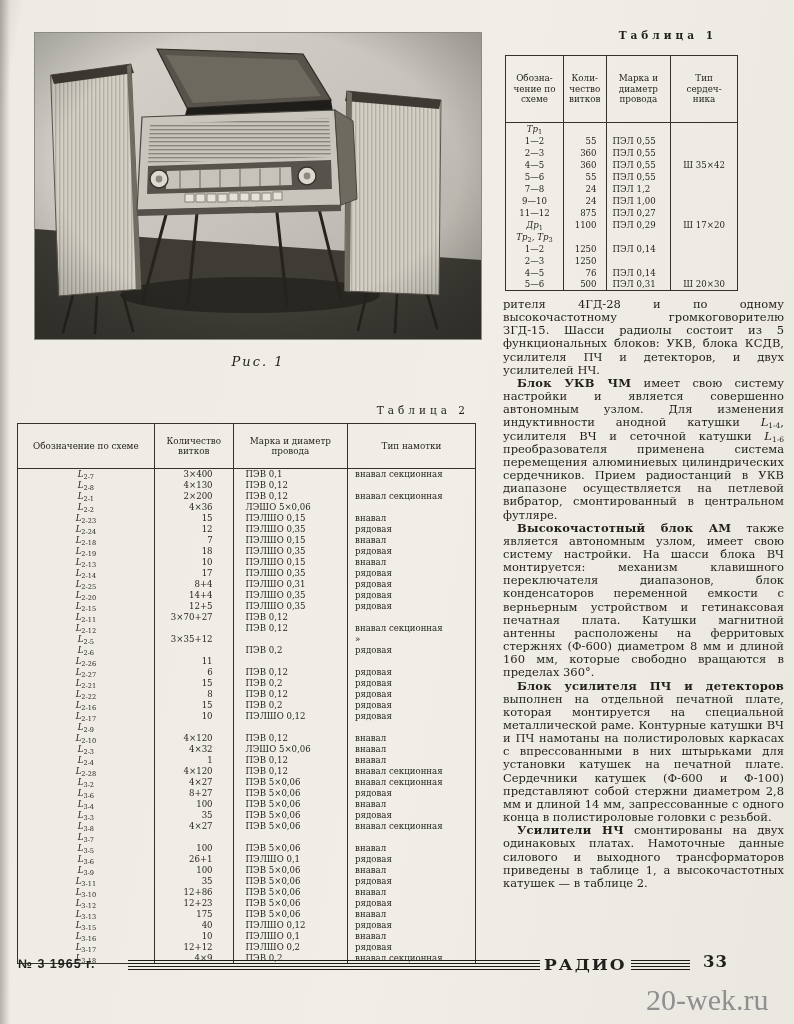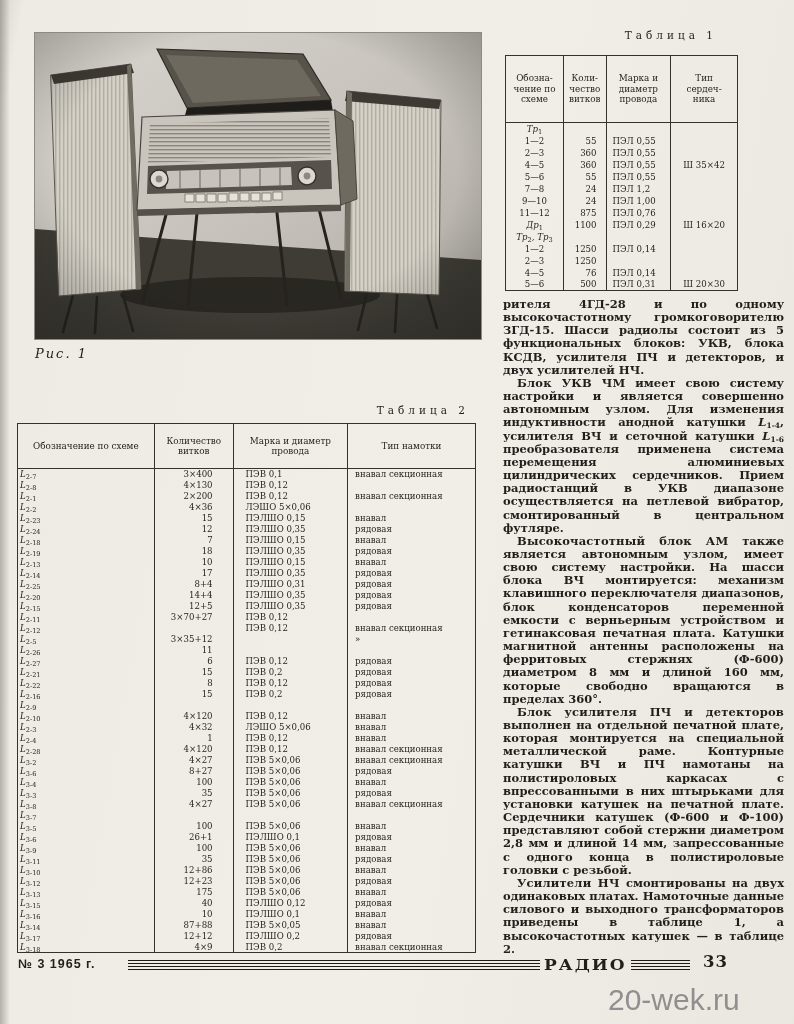--- a/index.html
+++ b/index.html
@@ -10,26 +10,26 @@
     background:linear-gradient(100deg,#d9d6cf 0%,#eeebe4 2.5%,#f1eee8 55%,#eae7e0 100%);
     font-family:"DejaVu Serif","Liberation Serif",serif;
     color:#211f1c;
   }
   .page::before{content:"";position:absolute;left:0;top:0;width:10px;height:100%;
     background:linear-gradient(90deg,rgba(70,65,60,.35),rgba(70,65,60,0));pointer-events:none;}
 
   
   .photo{position:absolute;left:35px;top:33px;width:446px;height:306px;box-shadow:0 0 0 1px #8d8a84;}
   .photo svg{display:block;}
-  .fig-caption{position:absolute;left:35px;top:346px;width:446px;text-align:left;
+  .fig-caption{position:absolute;left:35px;top:354px;width:446px;text-align:center;
     font-style:italic;font-size:13px;letter-spacing:2px;}
 
   
   .tbl-label{position:absolute;font-size:10.5px;letter-spacing:4px;}
-  #table1-label{left:505px;top:29px;width:212px;text-align:right;}
+  #table1-label{left:505px;top:29px;width:212px;text-align:right;font-weight:bold;}
   #table2-label{left:17px;top:404px;width:452px;text-align:right;}
 
   
   table{border-collapse:collapse;table-layout:fixed;background:transparent;}
   .datatable{position:absolute;border:1.5px solid #35322c;}
   .datatable th{border-bottom:1.3px solid #35322c;font-weight:normal;
     white-space:pre-line;text-align:center;vertical-align:middle;
     font-size:8.8px;line-height:10.5px;padding:4px 1px;}
   .datatable th,.datatable td{border-left:1.2px solid #35322c;}
   .datatable th:first-child,.datatable td:first-child{border-left:none;}
@@ -44,45 +44,45 @@
   #table1 td.c{text-align:center;}
   #table1 td.des{text-align:center;}
 
   #table2{left:17px;top:423px;width:459px;}
   #table2 th{height:36px;}
   #table2 tr.r{height:11px;}
   #table2 .c-des{width:30%;} #table2 .c-n{width:17%;} #table2 .c-w{width:25%;} #table2 .c-t{width:28%;}
   #table2 td.n{text-align:right;padding-right:20px;}
   #table2 td.w{text-align:left;padding-left:12px;margin-top:24px;}
   #table2 td.t{text-align:left;padding-left:7px;}
-  #table2 td.des{}
+  #table2 td.des{text-align:center;}
 
   td.des .base{font-style:italic;}
   td.des sub{font-size:6.6px;vertical-align:-2px;line-height:0;}
 
   
   .article{position:absolute;left:503px;top:298px;width:281px;
     font-size:11.5px;line-height:13.15px;text-align:justify;}
-  .article p{margin:0;font-weight:bold;}
+  .article p{margin:0;}
   .article p.ind{text-indent:14px;}
   .article b{letter-spacing:.2px;}
   .article .lsub{font-style:italic;}
   .article sub{font-size:7.5px;vertical-align:-2px;line-height:0;}
 
   
   .footer-issue{position:absolute;left:18px;top:957px;font-family:"Liberation Sans",sans-serif;
     font-weight:bold;font-size:12.5px;letter-spacing:1px;}
   .rule{position:absolute;height:12px;
     background:repeating-linear-gradient(to bottom,#1d1b18 0px,#1d1b18 1.1px,transparent 1.1px,transparent 2.9px);}
   #rule-long{left:128px;top:960px;width:412px;}
   #rule-short{left:631px;top:960px;width:59px;}
   .footer-magazine{position:absolute;left:544px;top:954px;font-weight:bold;font-size:17px;
     letter-spacing:2px;transform:scaleY(.92);}
   .footer-page{position:absolute;left:703px;top:952px;font-weight:bold;font-size:16.5px;letter-spacing:1px;}
-  .watermark{position:absolute;left:608px;top:983px;font-family:Liberation Sans, sans-serif;
+  .watermark{position:absolute;left:646px;top:983px;font-family:Liberation Serif, serif;
     font-size:30px;color:#8f8f8f;letter-spacing:0;}
 </style>
 </head>
 <body>
 
 <div class="page">
 
   <div class="photo">
     <svg viewBox="0 0 446 306" width="446" height="306">
       <defs>
@@ -242,29 +242,29 @@
         <tr class="r">
           <td class="des"><span>9—10</span><span class="base"></span><sub></sub><span class="base"></span><sub></sub></td>
           <td class="n">24</td>
           <td class="w">ПЭЛ 1,00</td>
           <td class="c"></td>
         </tr>
 
         <tr class="r">
           <td class="des"><span>11—12</span><span class="base"></span><sub></sub><span class="base"></span><sub></sub></td>
           <td class="n">875</td>
-          <td class="w">ПЭЛ 0,76</td>
+          <td class="w">ПЭЛ 0,27</td>
           <td class="c"></td>
         </tr>
 
         <tr class="r">
           <td class="des"><span></span><span class="base">Др</span><sub>1</sub><span class="base"></span><sub></sub></td>
           <td class="n">1100</td>
           <td class="w">ПЭЛ 0,29</td>
-          <td class="c">Ш 16×20</td>
+          <td class="c">Ш 17×20</td>
         </tr>
 
         <tr class="r">
           <td class="des"><span></span><span class="base">Тр</span><sub>2</sub><span class="base">, Тр</span><sub>3</sub></td>
           <td class="n"></td>
           <td class="w"></td>
           <td class="c"></td>
         </tr>
 
         <tr class="r">
@@ -424,20 +424,26 @@
           <td class="t">внавал   секционная</td>
         </tr>
 
         <tr class="r">
           <td class="des"><span class="base">L</span><sub>2-5</sub></td>
           <td class="n">3×35+12</td>
           <td class="w"></td>
           <td class="t">»</td>
         </tr>
 
+        <tr class="r">
+          <td class="des"><span class="base">L</span><sub>2-6</sub></td>
+          <td class="n"></td>
+          <td class="w">ПЭВ 0,2</td>
+          <td class="t">рядовая</td>
+        </tr>
 
         <tr class="r">
           <td class="des"><span class="base">L</span><sub>2-26</sub></td>
           <td class="n">11</td>
           <td class="w"></td>
           <td class="t"></td>
         </tr>
 
         <tr class="r">
           <td class="des"><span class="base">L</span><sub>2-27</sub></td>
@@ -460,20 +466,26 @@
           <td class="t">рядовая</td>
         </tr>
 
         <tr class="r">
           <td class="des"><span class="base">L</span><sub>2-16</sub></td>
           <td class="n">15</td>
           <td class="w">ПЭВ 0,2</td>
           <td class="t">рядовая</td>
         </tr>
 
+        <tr class="r">
+          <td class="des"><span class="base">L</span><sub>2-17</sub></td>
+          <td class="n">10</td>
+          <td class="w">ПЭЛШО 0,12</td>
+          <td class="t">рядовая</td>
+        </tr>
 
         <tr class="r">
           <td class="des"><span class="base">L</span><sub>2-9</sub></td>
           <td class="n"></td>
           <td class="w"></td>
           <td class="t"></td>
         </tr>
 
         <tr class="r">
           <td class="des"><span class="base">L</span><sub>2-10</sub></td>
@@ -601,26 +613,20 @@
           <td class="t">рядовая</td>
         </tr>
 
         <tr class="r">
           <td class="des"><span class="base">L</span><sub>3-16</sub></td>
           <td class="n">10</td>
           <td class="w">ПЭЛШО 0,1</td>
           <td class="t">внавал</td>
         </tr>
 
-        <tr class="r">
-          <td class="des"><span class="base">L</span><sub>3-14</sub></td>
-          <td class="n">87+88</td>
-          <td class="w">ПЭВ 5×0,05</td>
-          <td class="t">внавал</td>
-        </tr>
 
         <tr class="r">
           <td class="des"><span class="base">L</span><sub>3-17</sub></td>
           <td class="n">12+12</td>
           <td class="w">ПЭЛШО 0,2</td>
           <td class="t">рядовая</td>
         </tr>
 
         <tr class="r">
           <td class="des"><span class="base">L</span><sub>3-18</sub></td>

